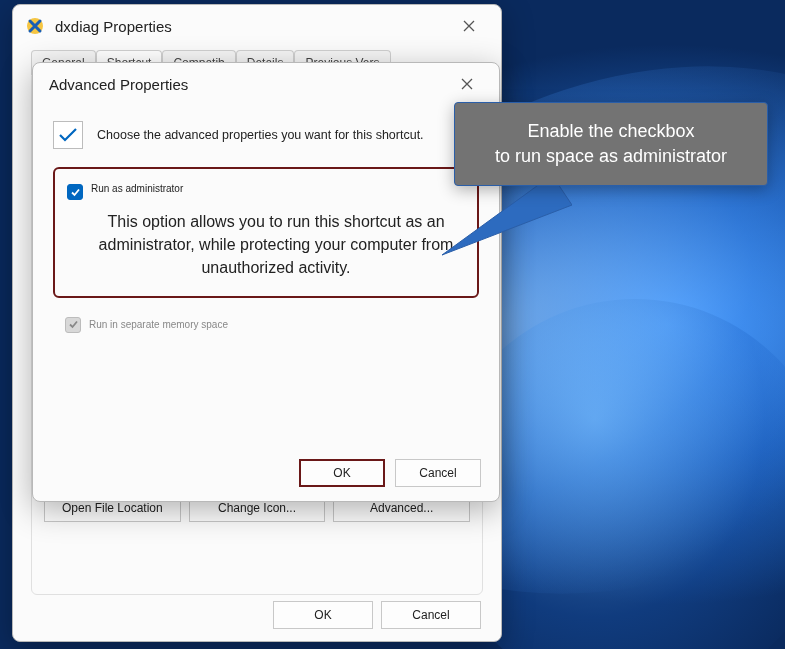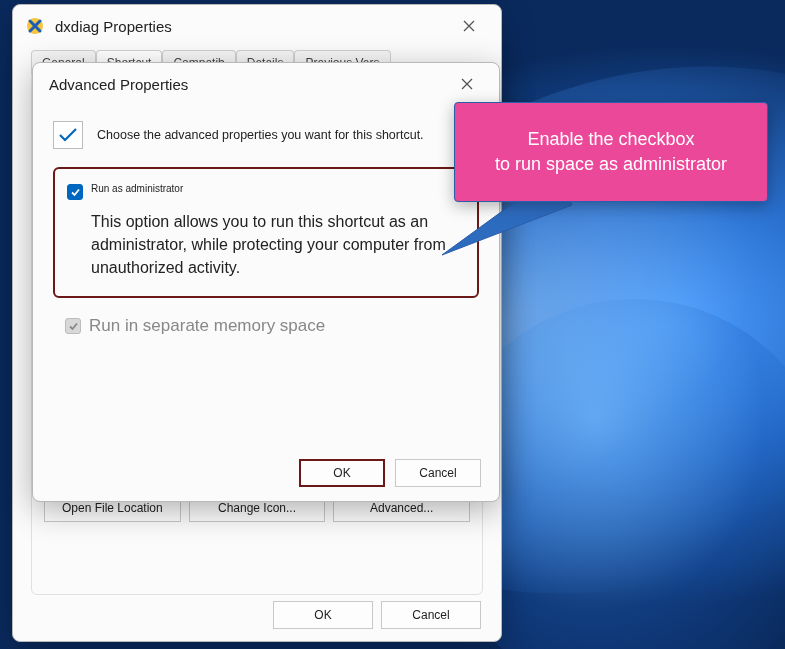--- a/index.html
+++ b/index.html
@@ -133,21 +133,21 @@
       gap: 8px;
     }
     .dialog-footer .win-button { width: 100px; flex: none; }
 
     .child-window {
       left: 32px; top: 62px;
       width: 468px; height: 440px;
       background: #fbfbfb;
       z-index: 10;
     }
-    .child-body { padding: 16px 20px; }
+    .child-body { padding: 16px 20px; text-align: center; }
     .hint-row {
       display: flex;
       align-items: center;
       gap: 14px;
       margin-bottom: 18px;
     }
     .big-check-box {
       width: 30px; height: 28px;
       border: 1px solid #bcbcbc;
       background: #fff;
@@ -186,45 +186,45 @@
       margin-top: 10px;
       margin-left: 24px;
       font-size: 16px;
       color: #222;
       line-height: 1.45;
     }
     .secondary-check {
       display: flex;
       align-items: center;
       gap: 8px;
-      font-size: 17px;
+      font-size: 10px;
       color: #888;
       margin-left: 12px;
     }
 
     .child-footer {
       position: absolute;
       bottom: 14px; right: 18px;
       display: flex;
       gap: 10px;
     }
     .child-footer .win-button { width: 86px; flex: none; }
     .ok-highlight { border: 2.5px solid #6a1818 !important; }
 
     .callout {
       position: absolute;
       left: 454px; top: 102px;
       width: 314px;
-      background: #ec4899;
+      background: #737373;
       border: 1px solid #2a5ea8;
       border-radius: 4px;
       color: #fff;
       font-size: 18px;
       text-align: center;
-      padding: 24px 14px;
+      padding: 16px 14px;
       line-height: 1.4;
       z-index: 20;
       box-shadow: 0 4px 16px rgba(0,0,0,0.3);
     }
     .callout-tail {
       position: absolute;
       left: 442px; top: 175px;
       width: 0; height: 0;
       z-index: 19;
     }

